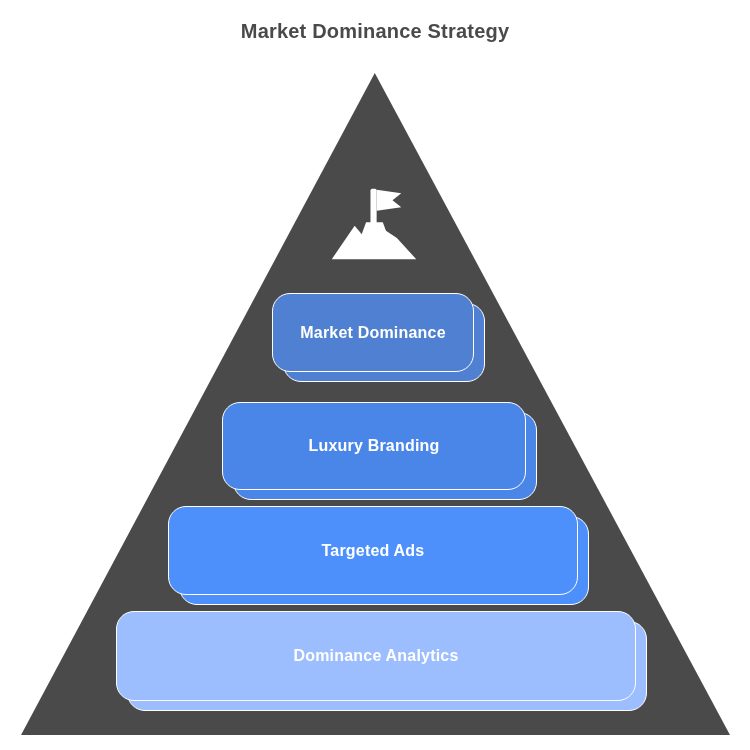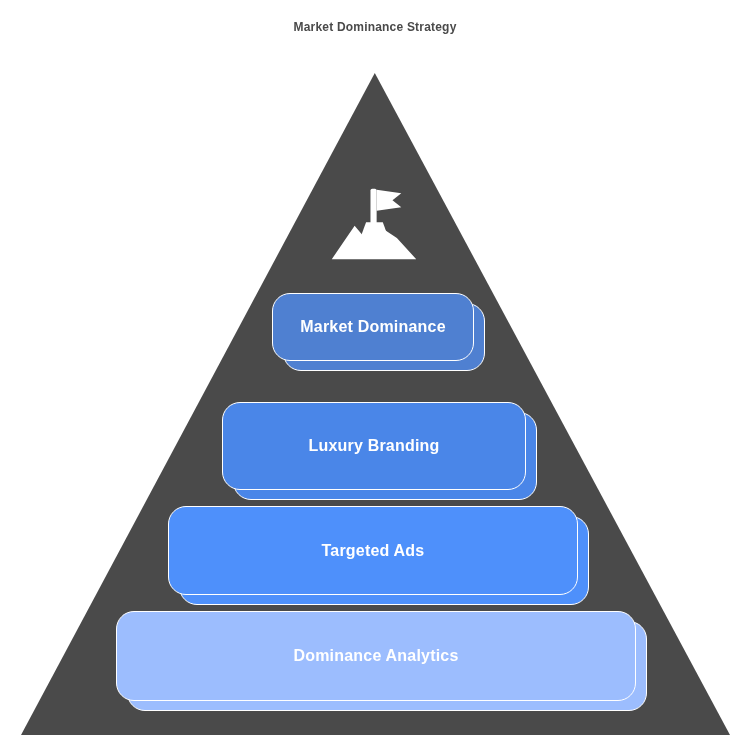--- a/index.html
+++ b/index.html
@@ -14,21 +14,21 @@
     height: 750px;
     background: #ffffff;
     overflow: hidden;
   }
   .diagram-title {
     position: absolute;
     top: 20px;
     left: 0;
     width: 750px;
     text-align: center;
-    font-size: 12px;
+    font-size: 20px;
     font-weight: bold;
     color: #4a4a4a;
     letter-spacing: 0.2px;
   }
   .pyramid {
     position: absolute;
     left: 21px;
     top: 73px;
     width: 709px;
     height: 662px;
@@ -66,21 +66,21 @@
     justify-content: center;
   }
   .card-label {
     color: #ffffff;
     font-size: 16px;
     font-weight: bold;
     letter-spacing: 0.2px;
     text-align: center;
   }
   
-  #level-0 { left: 272px; top: 293px; width: 202px; height: 68px; }
+  #level-0 { left: 272px; top: 293px; width: 202px; height: 79px; }
   #level-1 { left: 222px; top: 402px; width: 304px; height: 88px; }
   #level-2 { left: 168px; top: 506px; width: 410px; height: 89px; }
   #level-3 { left: 116px; top: 611px; width: 520px; height: 90px; }
 </style>
 </head>
 <body>
 
 <div class="stage">
 
   <div class="diagram-title" style="color: rgb(74, 74, 74);">Market Dominance Strategy</div>

